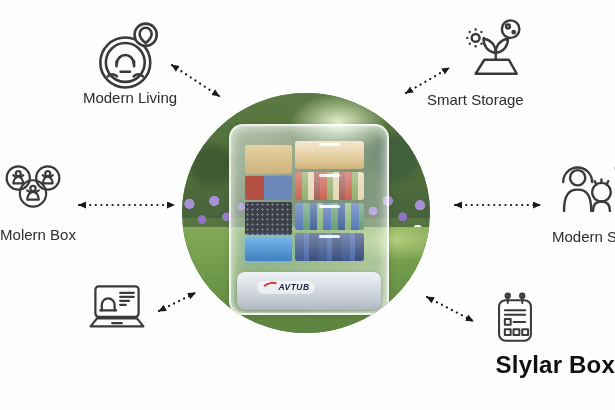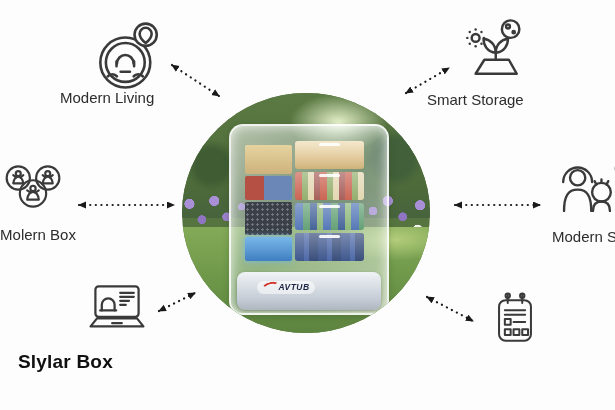--- a/index.html
+++ b/index.html
@@ -71,26 +71,26 @@
   .d4{background:repeating-linear-gradient(90deg,#24407e 0 9px,#35549c 9px 14px,#1d3569 14px 23px);}
   .box-base{position:absolute;left:4%;right:4%;bottom:2%;height:20%;border-radius:8px;
     background:linear-gradient(180deg,#f0f3f6,#c6cdd6 70%,#aeb6c0);box-shadow:0 1px 3px rgba(30,40,20,.3);}
   .logo{position:absolute;left:14%;top:24%;font-size:8.5px;font-style:italic;font-weight:800;
     letter-spacing:.5px;color:var(--logo-text-color,#1c2340);background:rgba(255,255,255,.55);
     border-radius:8px;padding:1px 5px;}
   .swoosh{display:inline-block;width:14px;height:7px;border:2px solid rgba(0,0,0,0);
     border-top-color:var(--logo-red,#d3342e);border-radius:50%;transform:rotate(-14deg);
     margin-right:-2px;vertical-align:middle;}
 
-  .title{position:absolute;left:0;right:0;top:351px;text-align:left;padding-left:18px;box-sizing:border-box;
-    font-size:19px;font-weight:700;color:var(--title-color,#101010);letter-spacing:.2px;}
+  .title{position:absolute;left:0;right:0;top:351px;text-align:right;padding-left:18px;box-sizing:border-box;
+    font-size:24px;font-weight:700;color:var(--title-color,#101010);letter-spacing:.2px;}
 
   
   #icon-modern-living{left:90px;top:19px;}
-  #label-modern-living{left:60px;top:89px;width:140px;}
+  #label-modern-living{left:60px;top:89px;width:140px;text-align:center;}
   #icon-smart-storage{left:458px;top:16px;}
   #label-smart-storage{left:427px;top:91px;width:140px;text-align:left;}
   #icon-molern-box{left:2px;top:160px;}
   #label-molern-box{left:-12px;top:226px;width:100px;text-align:center;}
   #icon-modern-s{left:552px;top:148px;}
   #label-modern-s{left:552px;top:228px;width:70px;text-align:left;}
   #icon-laptop{left:84px;top:280px;}
   #icon-notepad{left:493px;top:290px;}
 </style>
 </head>

